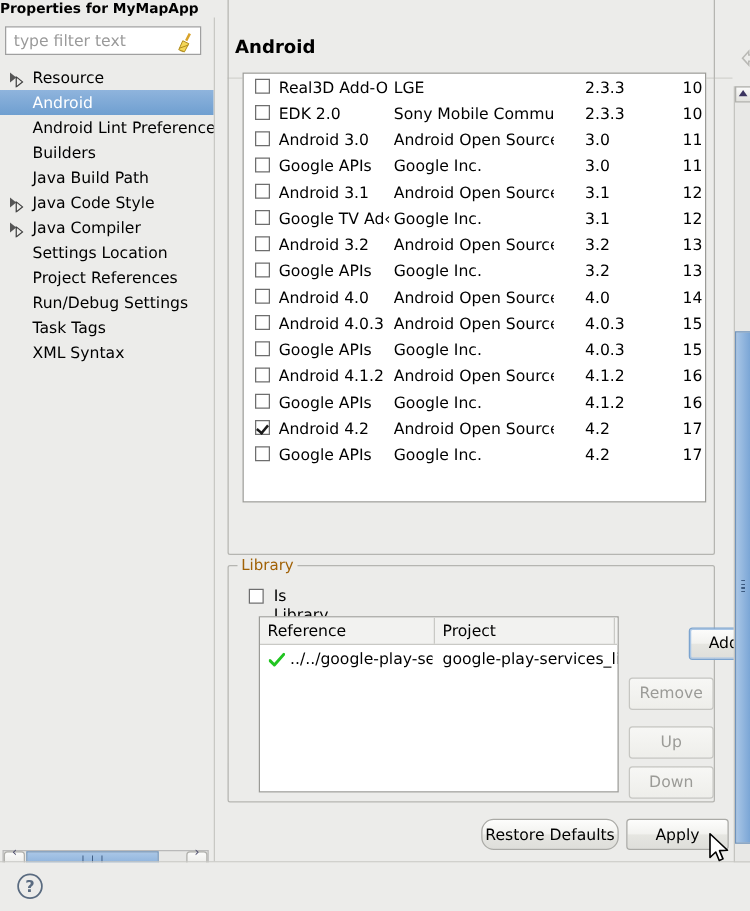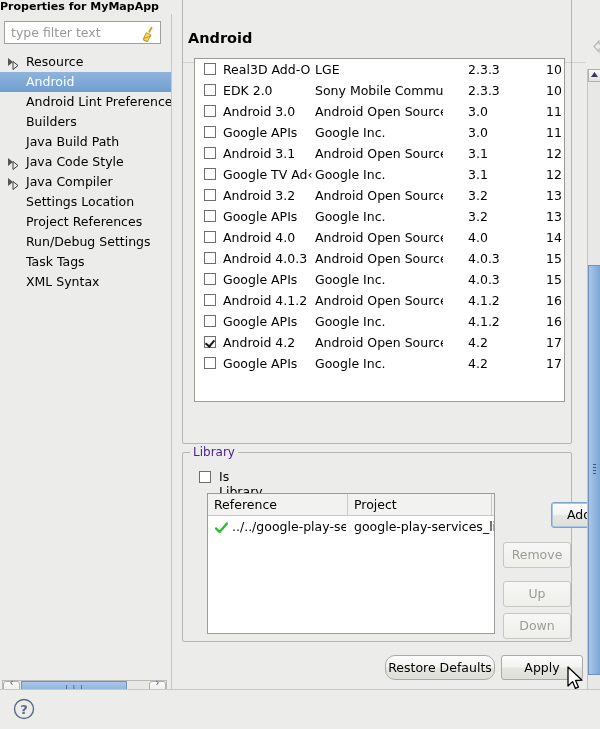--- a/index.html
+++ b/index.html
@@ -84,21 +84,21 @@
   .navicons{position:absolute;right:8px;top:24px;height:18px;}
   .navicons .ni{position:absolute;top:0;}
   .hrule{position:absolute;left:10px;top:48px;width:404px;height:1px;background:#d2d2ce;}
 
   
   .group{
     position:absolute;border:1px solid #b5b5b1;border-radius:2px;box-sizing:border-box;
   }
   .group > .gtitle{
     position:absolute;left:7px;top:-8px;background:#ececea;padding:0 3px;
-    font-size:12px;color:#4c1d95;
+    font-size:12px;color:#a16207;
   }
 
   
   .listbox{
     position:absolute;background:#fff;border:1px solid #9b9b97;box-sizing:border-box;
     overflow:hidden;
   }
   .lrow{position:relative;height:21px;line-height:21px;white-space:nowrap;font-size:12.5px;}
   .cb{
     position:absolute;left:9px;top:4px;width:12px;height:12px;

